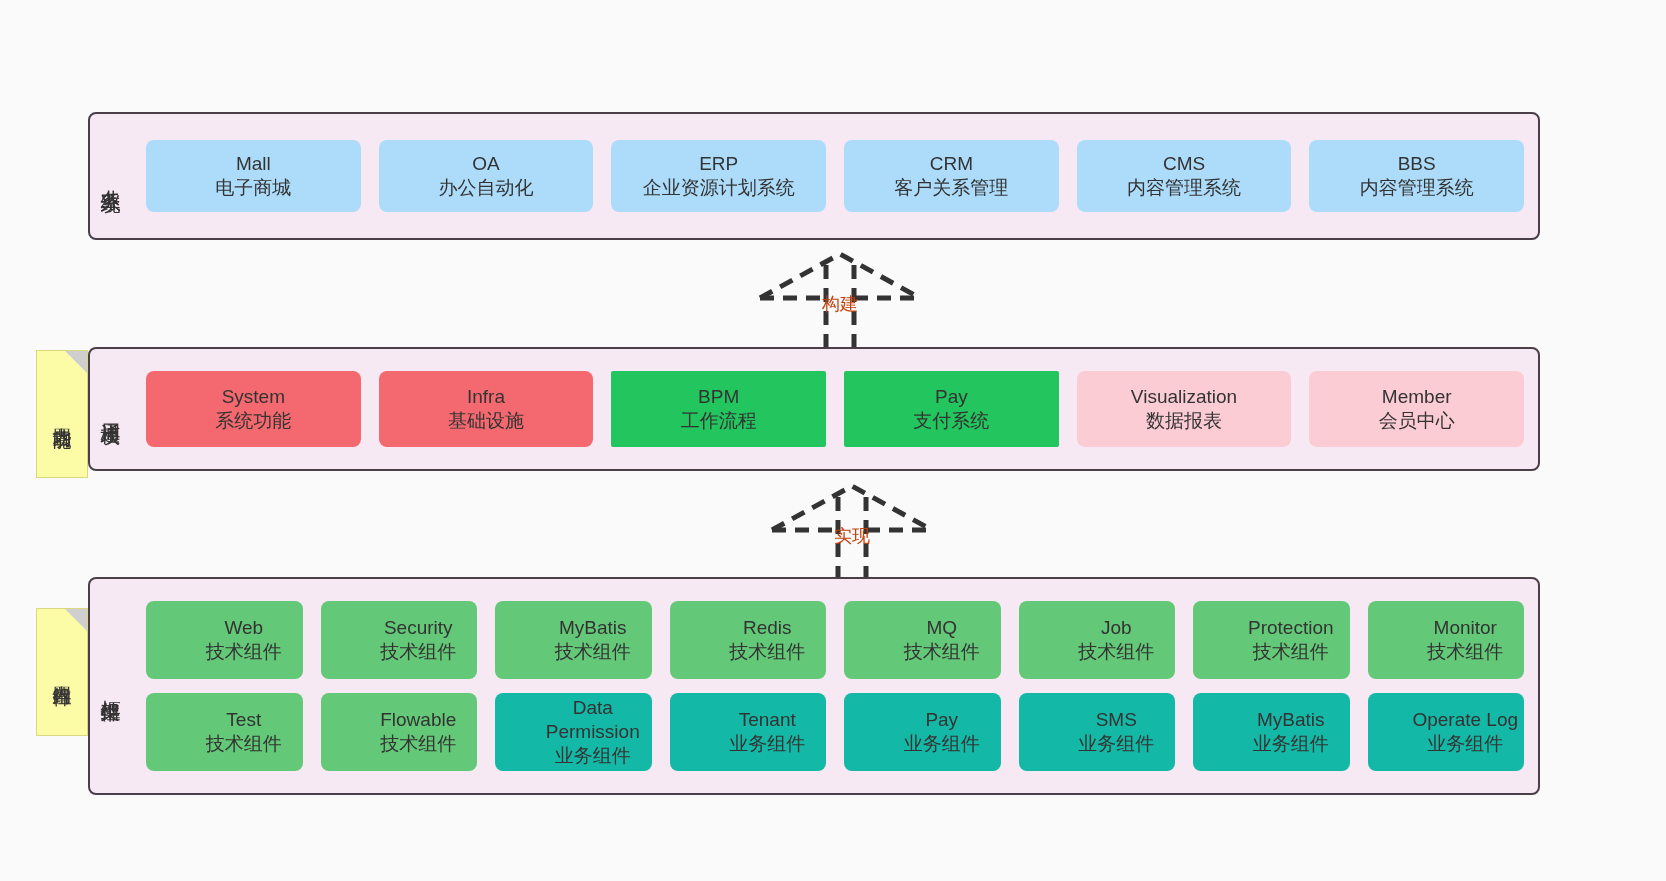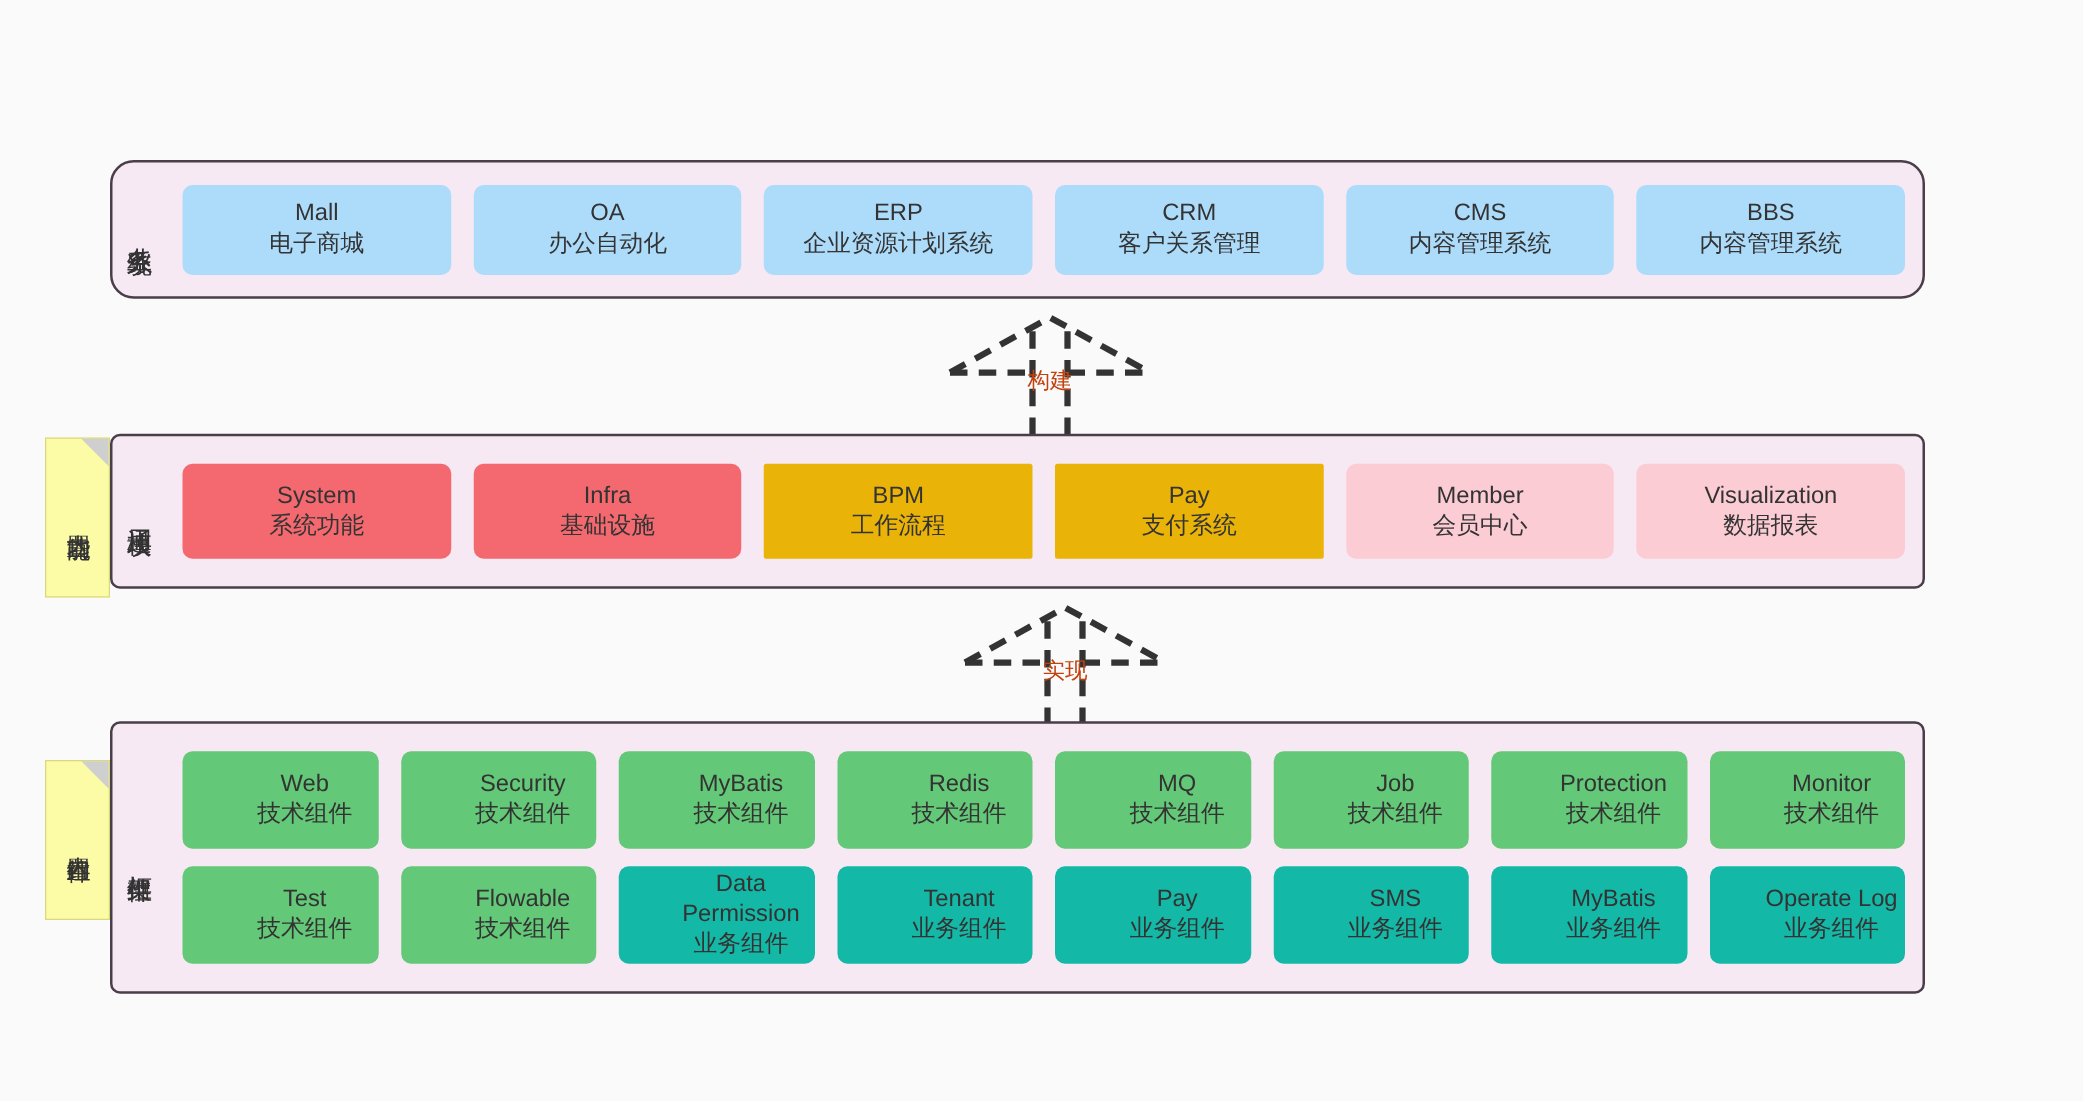--- a/index.html
+++ b/index.html
@@ -75,27 +75,27 @@
     line-height: 1.28;
     color: #333333;
     padding: 6px 4px;
     min-width: 0;
   }
   .box .en { display: block; }
   .box .cn { display: block; }
 
   .box.blue   { background: #addcfb; border-radius: 8px; }
   .box.red    { background: #f4696f; border-radius: 8px; }
-  .box.pink   { background: #eab308; border-radius: 2px; }
+  .box.pink   { background: #22c55e; border-radius: 2px; }
   .box.pink-r { background: #fcccd4; border-radius: 8px; }
   .box.green  { background: #63c877; border-radius: 8px; }
   .box.green-light { background: #14b8a6; border-radius: 8px; }
 
   
-  .layer-biz   { left: 88px;  top: 128px; width: 1452px; height: 111px; border-radius: 19px; }
+  .layer-biz   { left: 88px;  top: 112px; width: 1452px; height: 128px; }
   .layer-biz  .box { height: 72px; }
 
   .layer-mod   { left: 88px;  top: 347px; width: 1452px; height: 124px; }
   .layer-mod  .box { height: 76px; }
 
   .layer-fw    { left: 88px;  top: 577px; width: 1452px; height: 218px; }
   .layer-fw   .box { height: 78px; padding-left: 43px; }
 
   
   .note {
@@ -226,27 +226,27 @@
           <span class="en">BPM</span>
           <span class="cn">工作流程</span>
         </div>
 
         <div class="box pink">
           <span class="en">Pay</span>
           <span class="cn">支付系统</span>
         </div>
 
         <div class="box pink-r">
+          <span class="en">Visualization</span>
+          <span class="cn">数据报表</span>
+        </div>
+
+        <div class="box pink-r">
           <span class="en">Member</span>
           <span class="cn">会员中心</span>
-        </div>
-
-        <div class="box pink-r">
-          <span class="en">Visualization</span>
-          <span class="cn">数据报表</span>
         </div>
 
       </div>
     </div>
   </div>
 
   <div class="arrow arrow-impl">
     <svg width="200" height="110" viewBox="0 0 200 110" aria-hidden="true">
       <g fill="none" stroke="#333333" stroke-width="5" stroke-dasharray="14,9" stroke-linecap="butt">
         <path d="M 86 96 L 86 8"></path>

